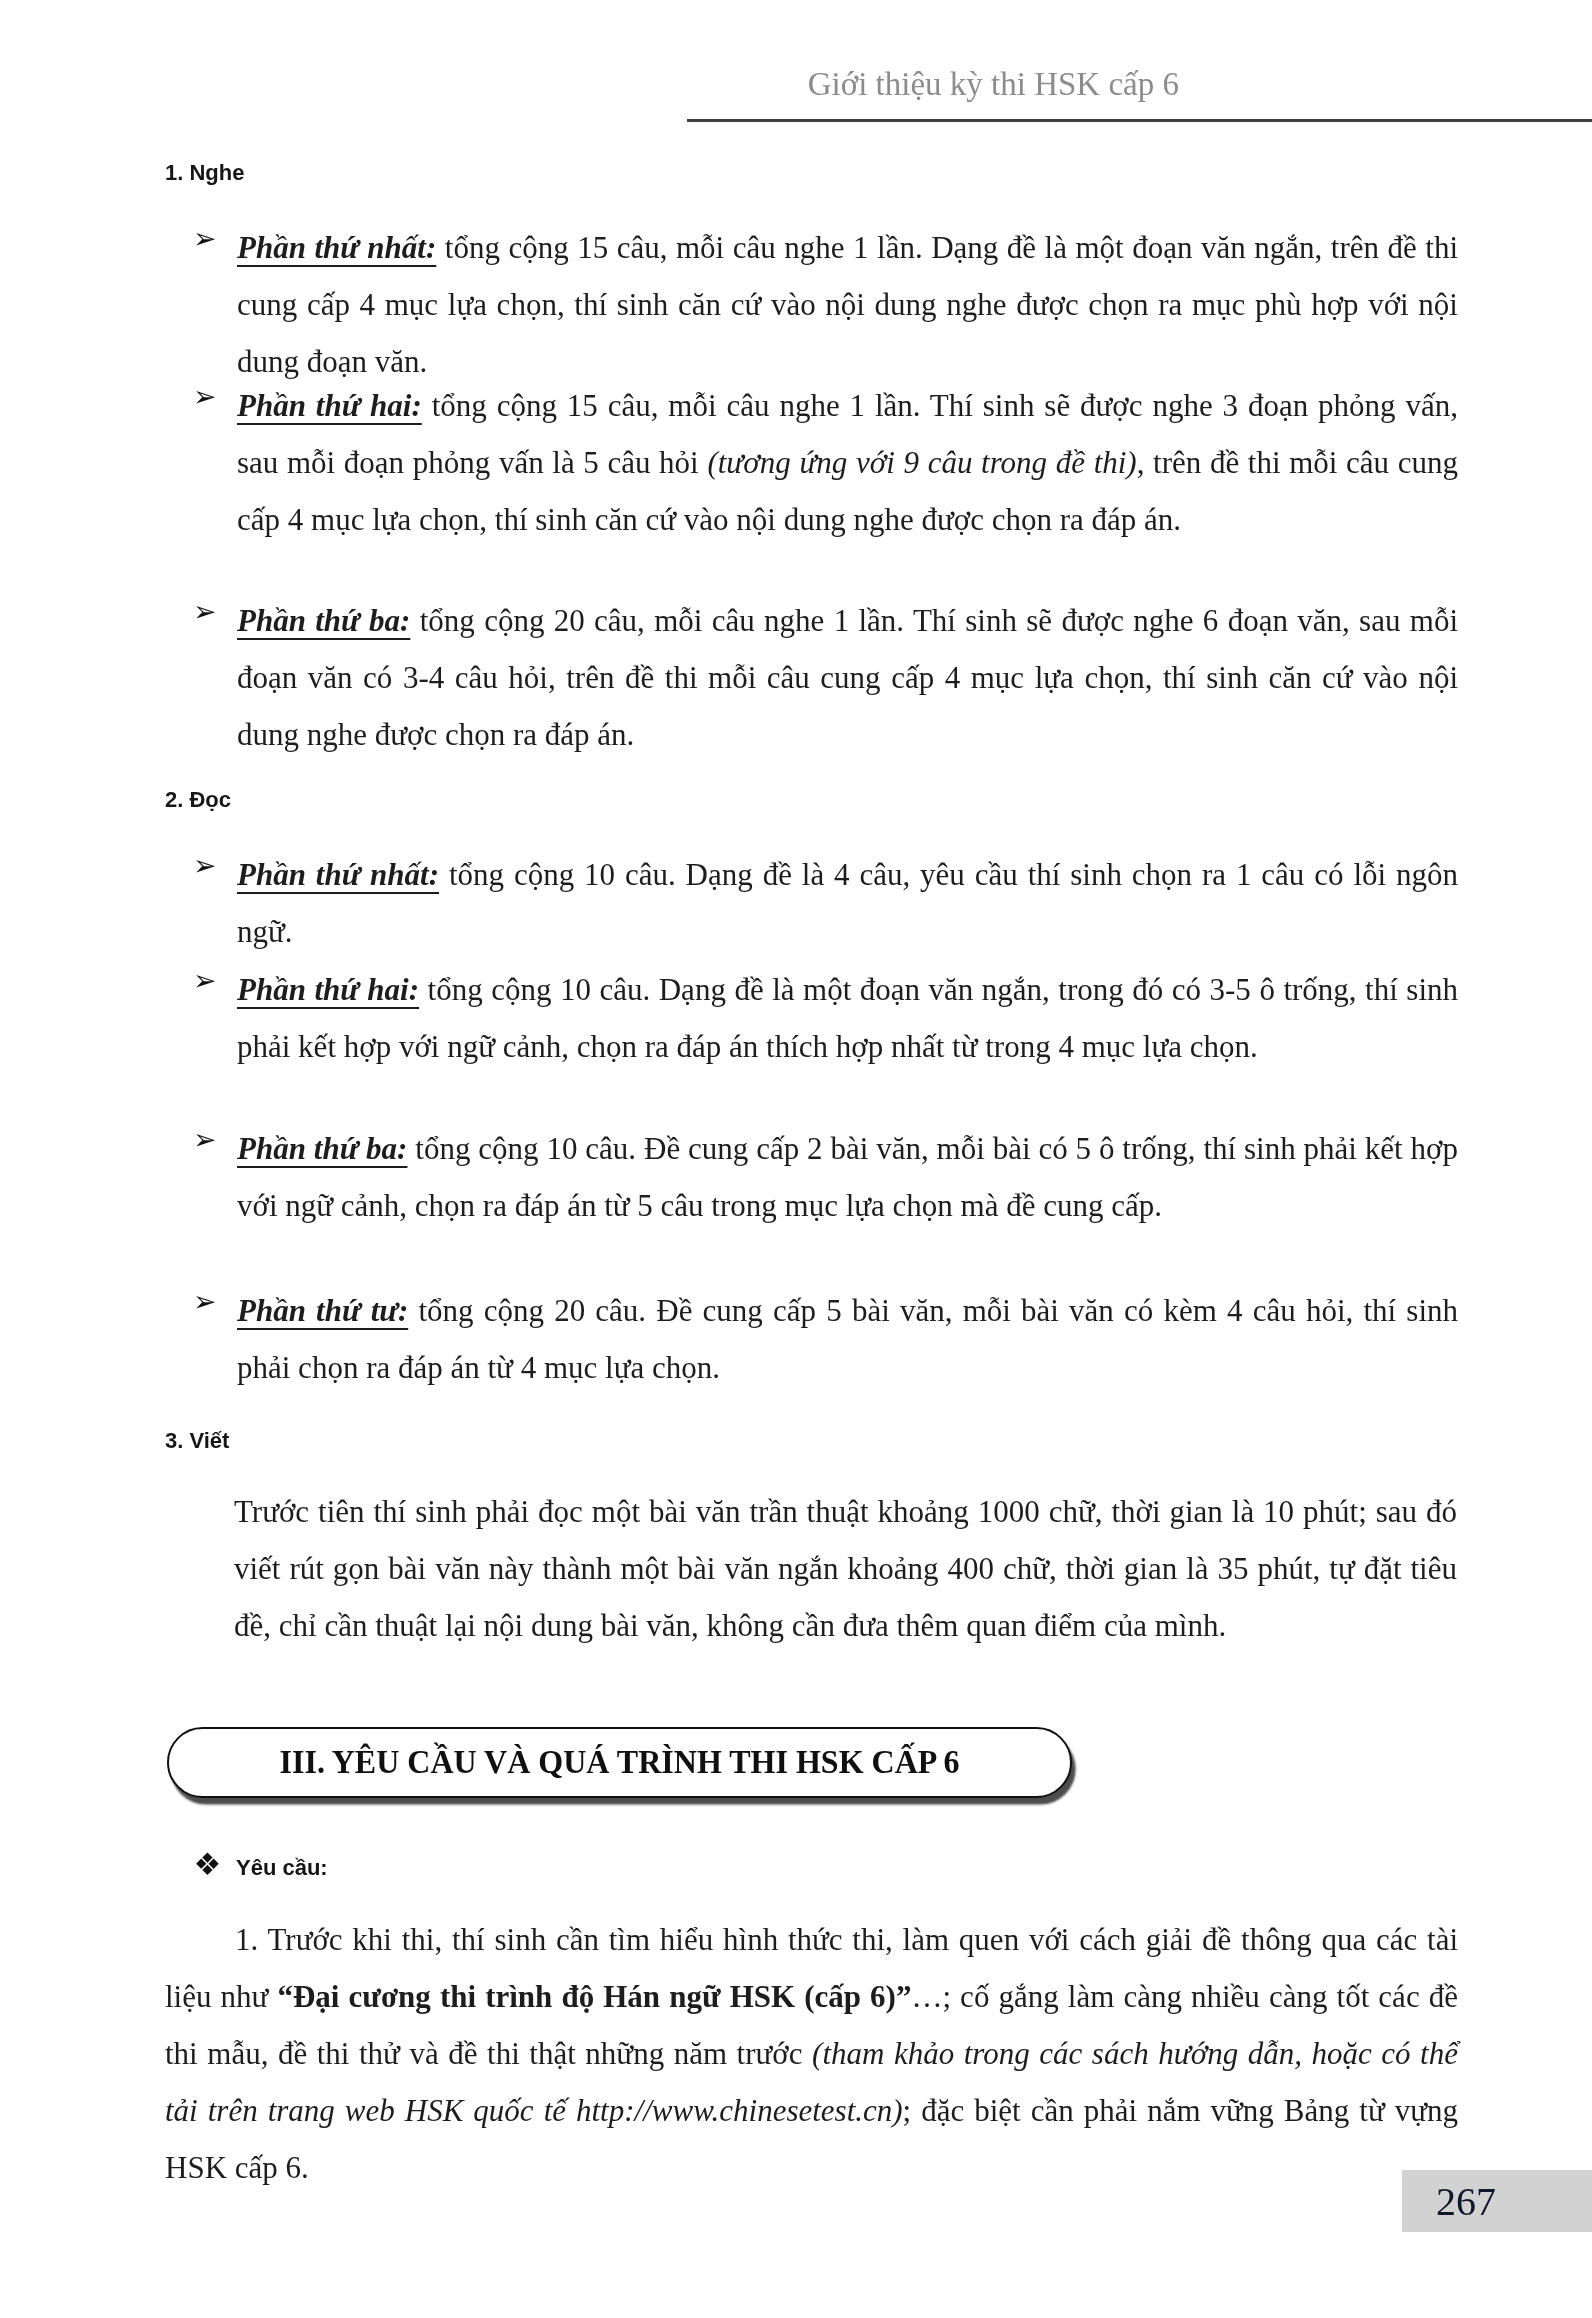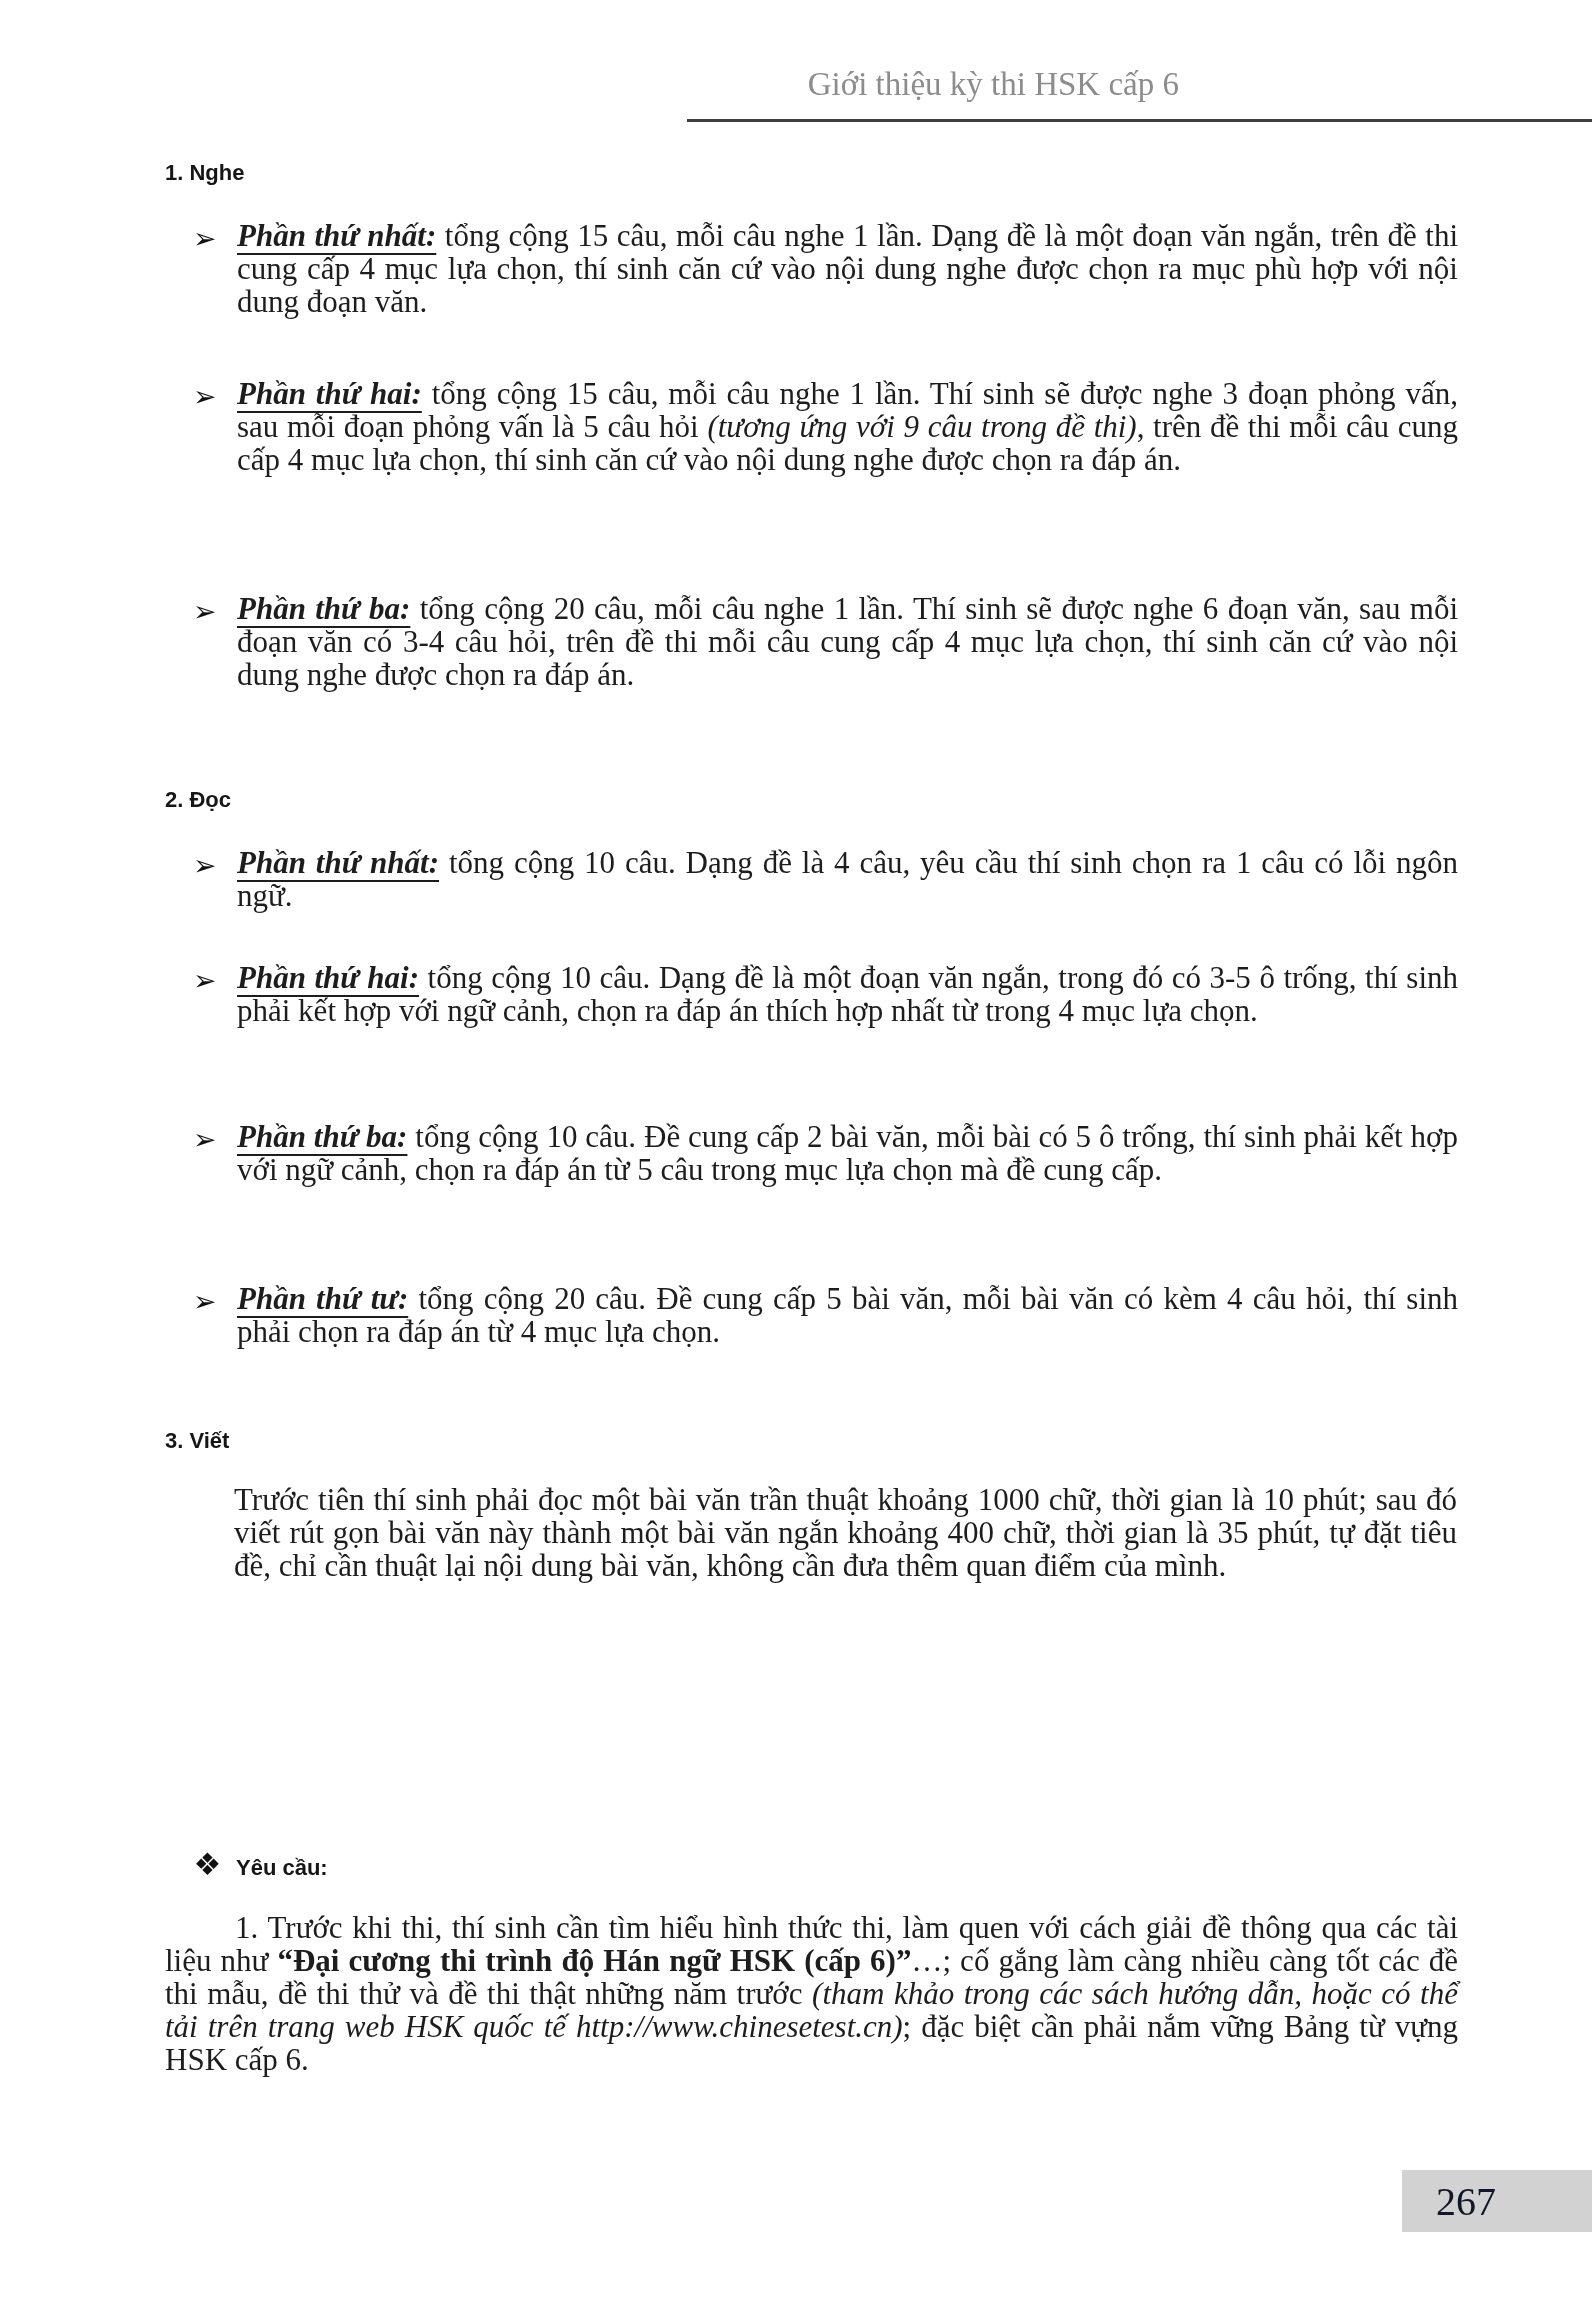--- a/index.html
+++ b/index.html
@@ -9,21 +9,21 @@
   
   .header-title{top:66px;right:413px;font-family:"Liberation Serif",serif;font-size:33px;color:#8c8c8c;white-space:nowrap;}
   .badge{left:1208px;top:0;width:384px;height:119px;background:#9b9b9b;display:flex;align-items:center;justify-content:center;}
   .badge-text{font-family:"Liberation Sans",sans-serif;font-weight:700;font-size:78px;color:#ffffff;letter-spacing:-2.2px;white-space:nowrap;transform:scaleX(0.78);padding-top:16px;}
   .rule{left:687px;top:119px;width:905px;height:2.9px;background:#3f3f3f;}
 
   
   .h-sans{font-family:"Liberation Sans",sans-serif;font-weight:700;font-size:22px;color:#161616;white-space:nowrap;}
 
   
-  .body-text{font-family:"Liberation Serif",serif;font-size:31px;line-height:33px;color:#1d1d1d;text-align:justify;}
+  .body-text{font-family:"Liberation Serif",serif;font-size:31px;line-height:57px;color:#1d1d1d;text-align:justify;}
   .bullet-item{left:165px;width:1293px;}
   .bullet-arrow{position:absolute;left:28px;top:2.9px;font-family:"DejaVu Sans",sans-serif;font-size:28px;color:#111111;}
   .bullet-body{margin-left:72px;}
   .lead{font-weight:700;font-style:italic;text-decoration:underline;text-decoration-thickness:2.2px;text-underline-offset:7.3px;}
   .run-italic{font-style:italic;}
   .run-bold{font-weight:700;}
   .indent{text-indent:70px;}
 
   
   .banner{left:167px;top:1727px;width:905px;height:71px;background:#ffffff;border:2.9px solid #101010;border-radius:37px;box-shadow:3.7px 6.6px 2.2px rgba(45,45,45,0.85);display:flex;align-items:center;justify-content:center;box-sizing:border-box;}
@@ -94,20 +94,23 @@
   <div class="abs bullet-item" style="top:1282px;">
     <span class="bullet-arrow">➢</span>
     <div class="bullet-body body-text">
       <span class="lead">Phần thứ tư:</span><span><span> tổng cộng 20 câu. Đề cung cấp 5 bài văn, mỗi bài văn có kèm 4 câu hỏi, thí sinh phải chọn ra đáp án từ 4 mục lựa chọn.</span></span>
     </div>
   </div>
 
   <div class="abs h-sans" style="left:165px;top:1428px;">3. Viết</div>
   <div class="abs body-text" style="left:234px;top:1483px;width:1223px;">Trước tiên thí sinh phải đọc một bài văn trần thuật khoảng 1000 chữ, thời gian là 10 phút; sau đó viết rút gọn bài văn này thành một bài văn ngắn khoảng 400 chữ, thời gian là 35 phút, tự đặt tiêu đề, chỉ cần thuật lại nội dung bài văn, không cần đưa thêm quan điểm của mình.</div>
 
+  <div class="abs banner">
+    <span class="banner-title">III. YÊU CẦU VÀ QUÁ TRÌNH THI HSK CẤP 6</span>
+  </div>
 
   <div class="abs req-row">
     <span class="req-diamond">❖</span><span class="h-sans">Yêu cầu:</span>
   </div>
   <div class="abs body-text indent" style="left:165px;top:1911px;width:1293px;"><span>1. Trước khi thi, thí sinh cần tìm hiểu hình thức thi, làm quen với cách giải đề thông qua các tài liệu như </span><span class="run-bold">“Đại cương thi trình độ Hán ngữ HSK (cấp 6)”</span><span>…; cố gắng làm càng nhiều càng tốt các đề thi mẫu, đề thi thử và đề thi thật những năm trước </span><span class="run-italic">(tham khảo trong các sách hướng dẫn, hoặc có thể tải trên trang web HSK quốc tế http://www.chinesetest.cn)</span><span>; đặc biệt cần phải nắm vững Bảng từ vựng HSK cấp 6.</span></div>
 
   <div class="abs pagebox">
     <span class="pagenum">267</span>
   </div>
 

